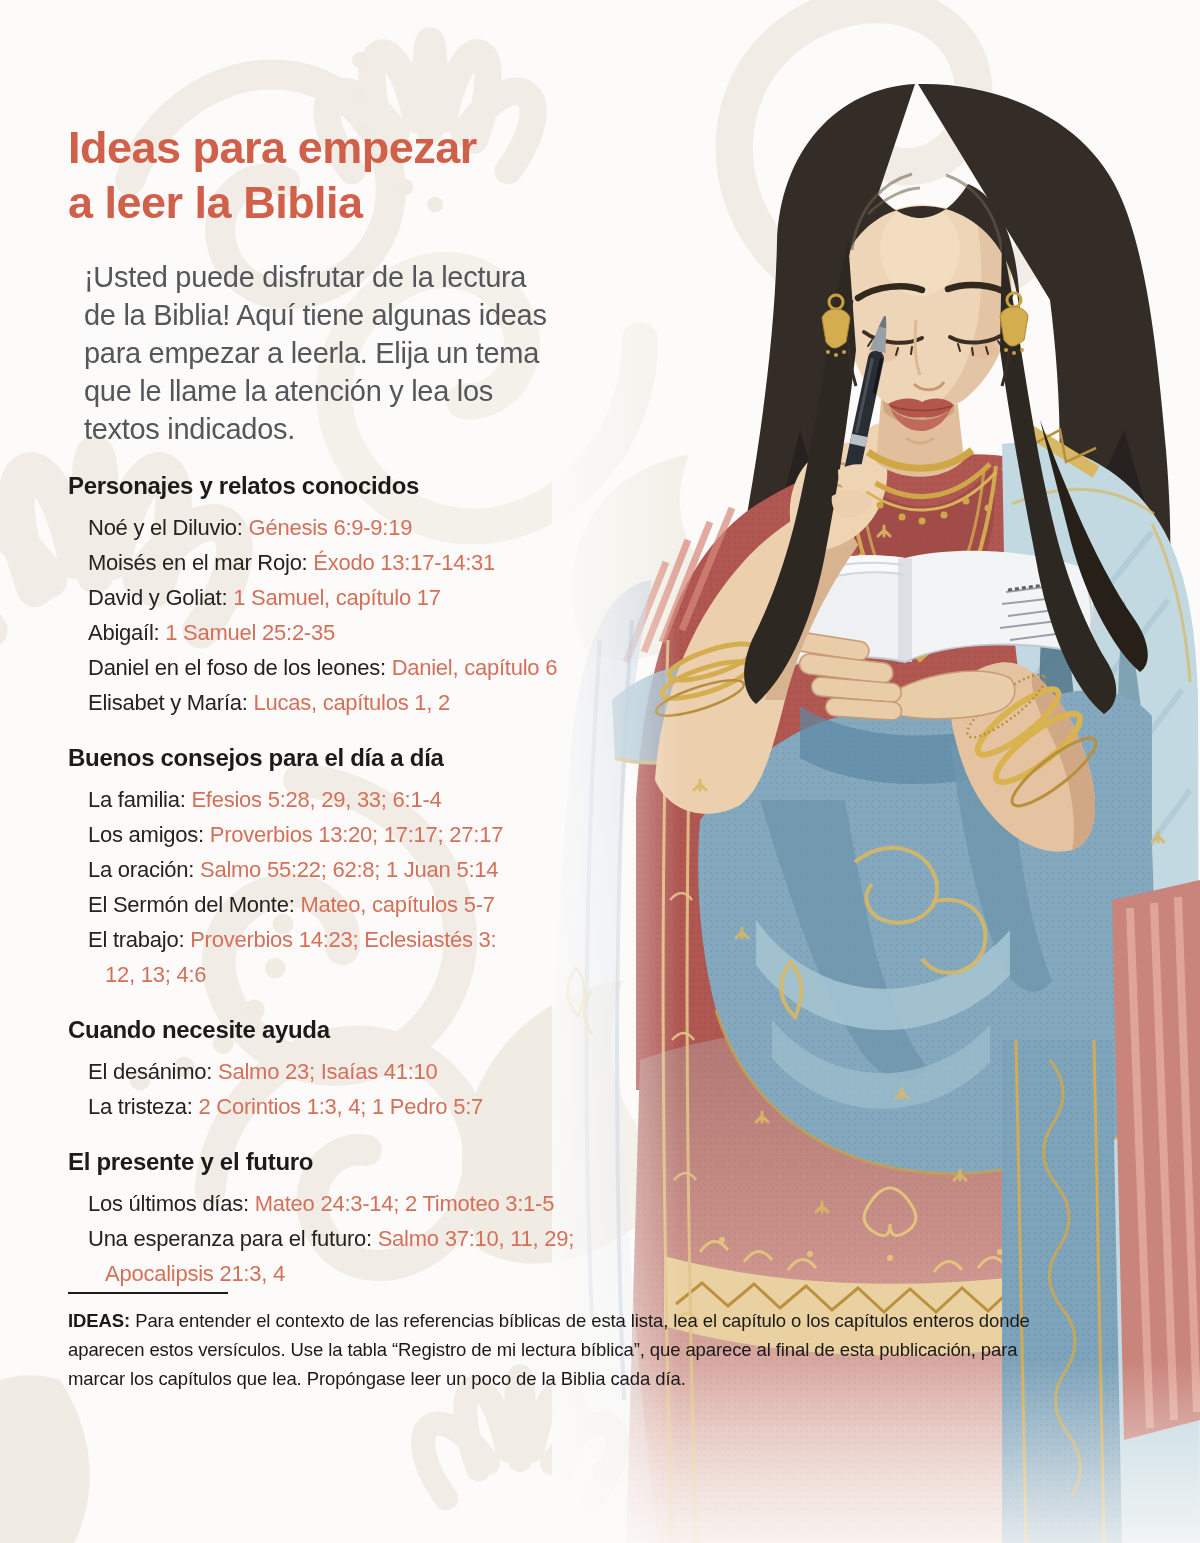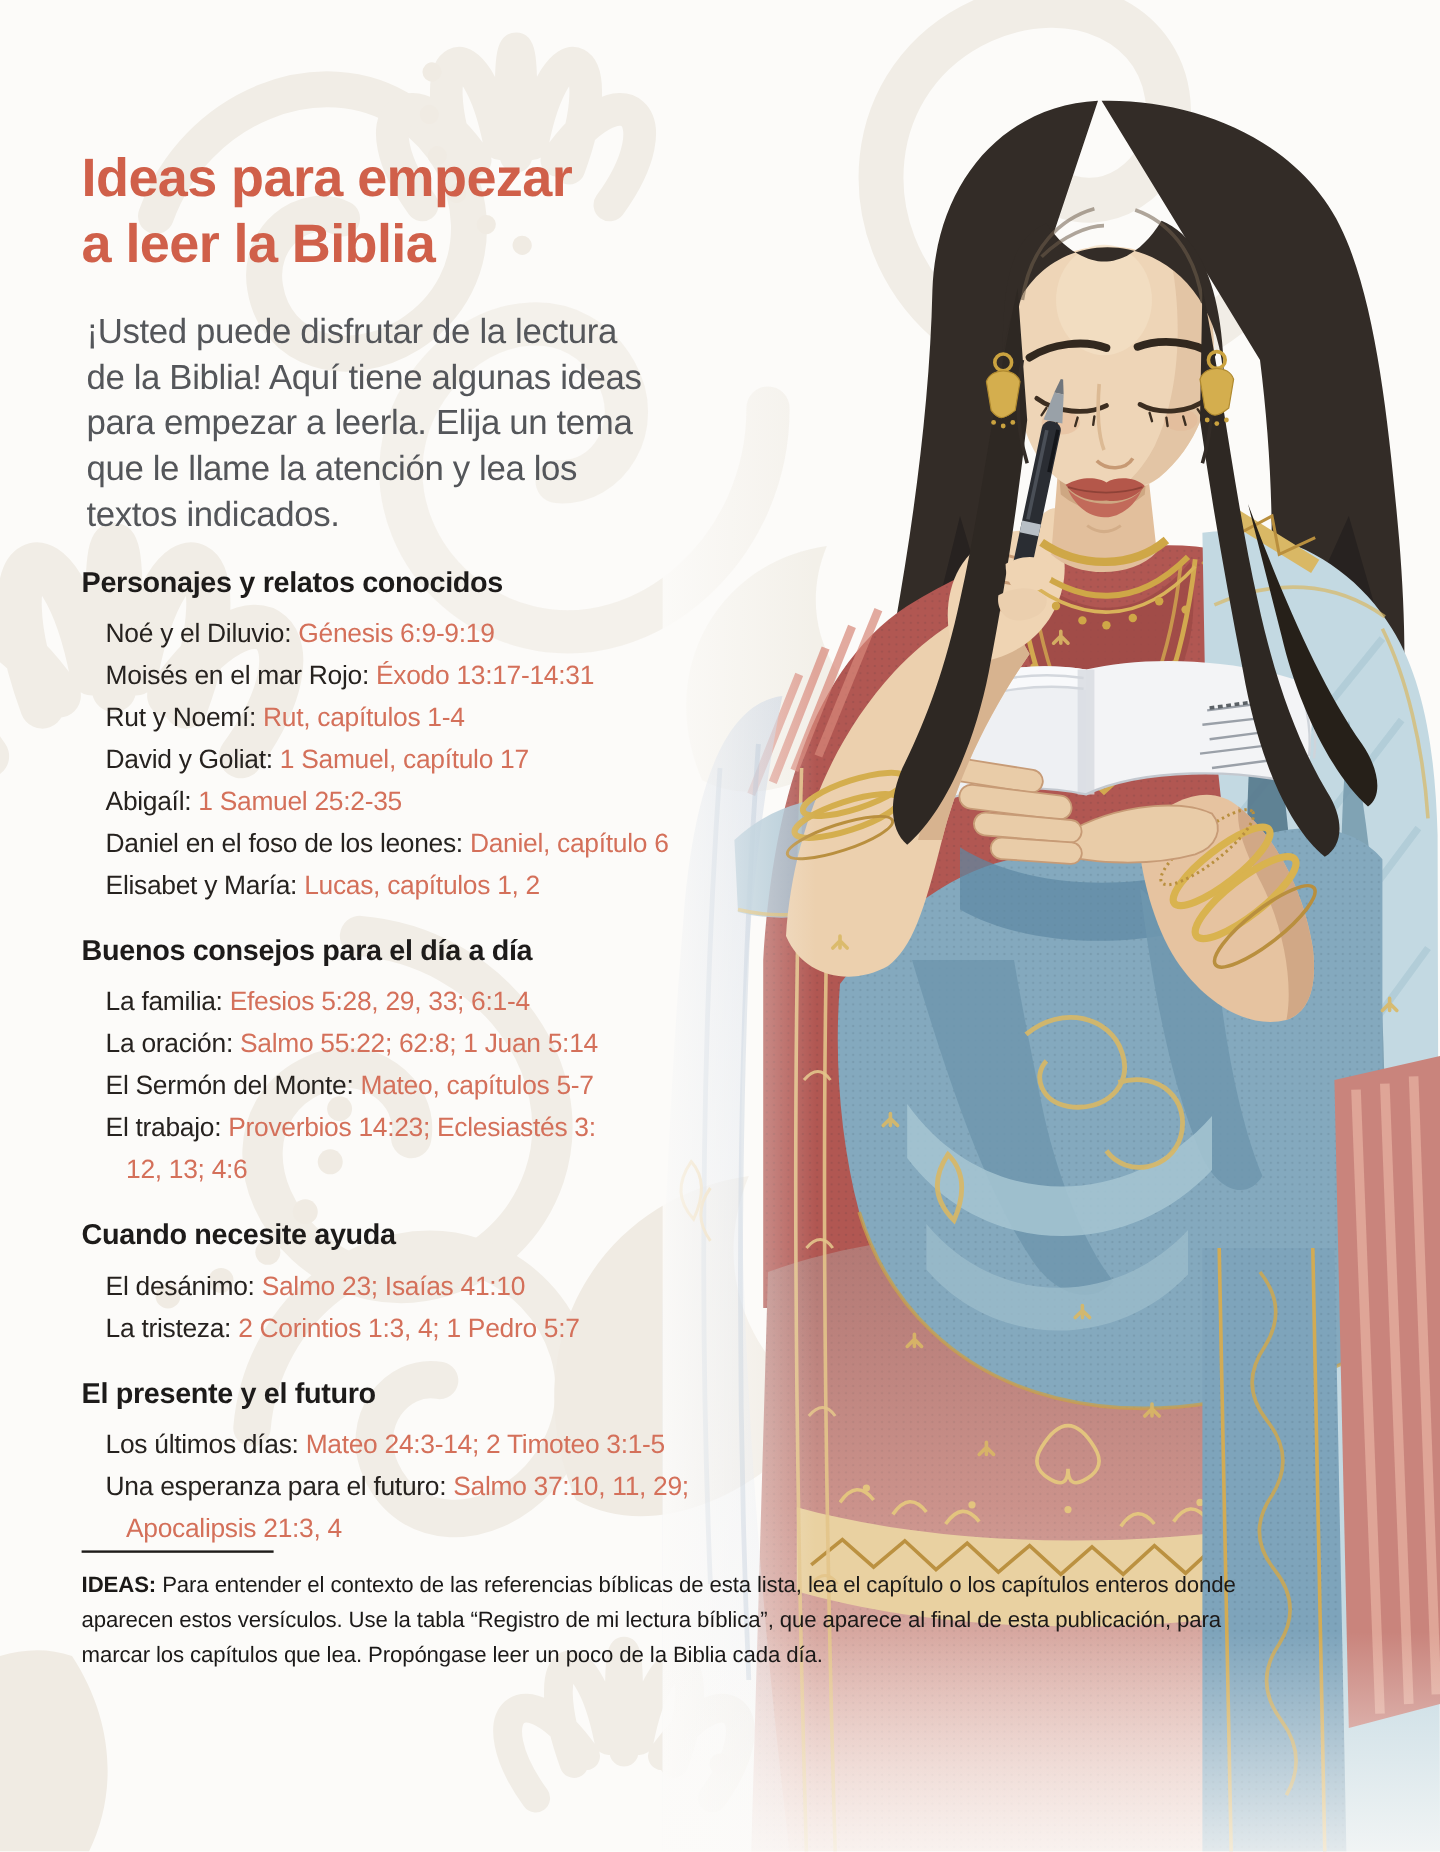--- a/index.html
+++ b/index.html
@@ -4,21 +4,21 @@
 <style>
   html,body{margin:0;padding:0;}
   .page{position:relative;width:1200px;height:1543px;overflow:hidden;
         background:#fcfbf9;font-family:"Liberation Sans","DejaVu Sans",sans-serif;}
   .bg,.illu{position:absolute;pointer-events:none;}
   .bg{left:0;top:0;width:1200px;height:1543px;z-index:0;}
   .illu{left:552px;top:70px;width:648px;height:1473px;z-index:1;}
   .content{position:absolute;left:68px;top:120px;width:520px;z-index:2;}
   h1.title{margin:0;font-size:45px;line-height:55px;font-weight:bold;
            color:#d0604a;letter-spacing:-0.5px;white-space:pre-line;}
-  p.intro{margin:28px 4px 0;font-size:29px;line-height:38px;color:#54565a;
+  p.intro{margin:28px 16px 0;font-size:29px;line-height:38px;color:#54565a;
           letter-spacing:-0.3px;white-space:pre-line;}
   h2.sec{margin:23px 0 10px;font-size:24px;line-height:29px;font-weight:bold;
          color:#1d1b1a;letter-spacing:-0.3px;}
   .item{font-size:22px;line-height:35px;color:#26221f;letter-spacing:-0.25px;
         padding-left:37px;text-indent:-17px;}
   .item .ref{color:#d4705a;white-space:pre-line;}
   .footer{position:absolute;left:68px;top:1292px;width:1010px;z-index:3;}
   .rule{width:160px;height:2px;background:#1e1c1a;}
   .footer p{margin:12px 0 0;font-size:18.5px;line-height:29px;color:#1b1918;
             letter-spacing:-0.1px;}
@@ -354,30 +354,30 @@
     <p class="intro">¡Usted puede disfrutar de la lectura
 de la Biblia! Aquí tiene algunas ideas
 para empezar a leerla. Elija un tema
 que le llame la atención y lea los
 textos indicados.</p>
 
     <h2 class="sec">Personajes y relatos conocidos</h2>
     <div class="items">
       <div class="item"><span>Noé y el Diluvio: </span><span class="ref">Génesis 6:9-9:19</span></div>
       <div class="item"><span>Moisés en el mar Rojo: </span><span class="ref">Éxodo 13:17-14:31</span></div>
-      <div class="item"><span>Rut y Noemí: </span><span class="ref">Rut, capítulos 1-4</span></div>
       <div class="item"><span>David y Goliat: </span><span class="ref">1 Samuel, capítulo 17</span></div>
       <div class="item"><span>Abigaíl: </span><span class="ref">1 Samuel 25:2-35</span></div>
       <div class="item"><span>Daniel en el foso de los leones: </span><span class="ref">Daniel, capítulo 6</span></div>
       <div class="item"><span>Elisabet y María: </span><span class="ref">Lucas, capítulos 1, 2</span></div>
     </div>
 
     <h2 class="sec">Buenos consejos para el día a día</h2>
     <div class="items">
       <div class="item"><span>La familia: </span><span class="ref">Efesios 5:28, 29, 33; 6:1-4</span></div>
+      <div class="item"><span>Los amigos: </span><span class="ref">Proverbios 13:20; 17:17; 27:17</span></div>
       <div class="item"><span>La oración: </span><span class="ref">Salmo 55:22; 62:8; 1 Juan 5:14</span></div>
       <div class="item"><span>El Sermón del Monte: </span><span class="ref">Mateo, capítulos 5-7</span></div>
       <div class="item"><span>El trabajo: </span><span class="ref">Proverbios 14:23; Eclesiastés 3:
 12, 13; 4:6</span></div>
     </div>
 
     <h2 class="sec">Cuando necesite ayuda</h2>
     <div class="items">
       <div class="item"><span>El desánimo: </span><span class="ref">Salmo 23; Isaías 41:10</span></div>
       <div class="item"><span>La tristeza: </span><span class="ref">2 Corintios 1:3, 4; 1 Pedro 5:7</span></div>

